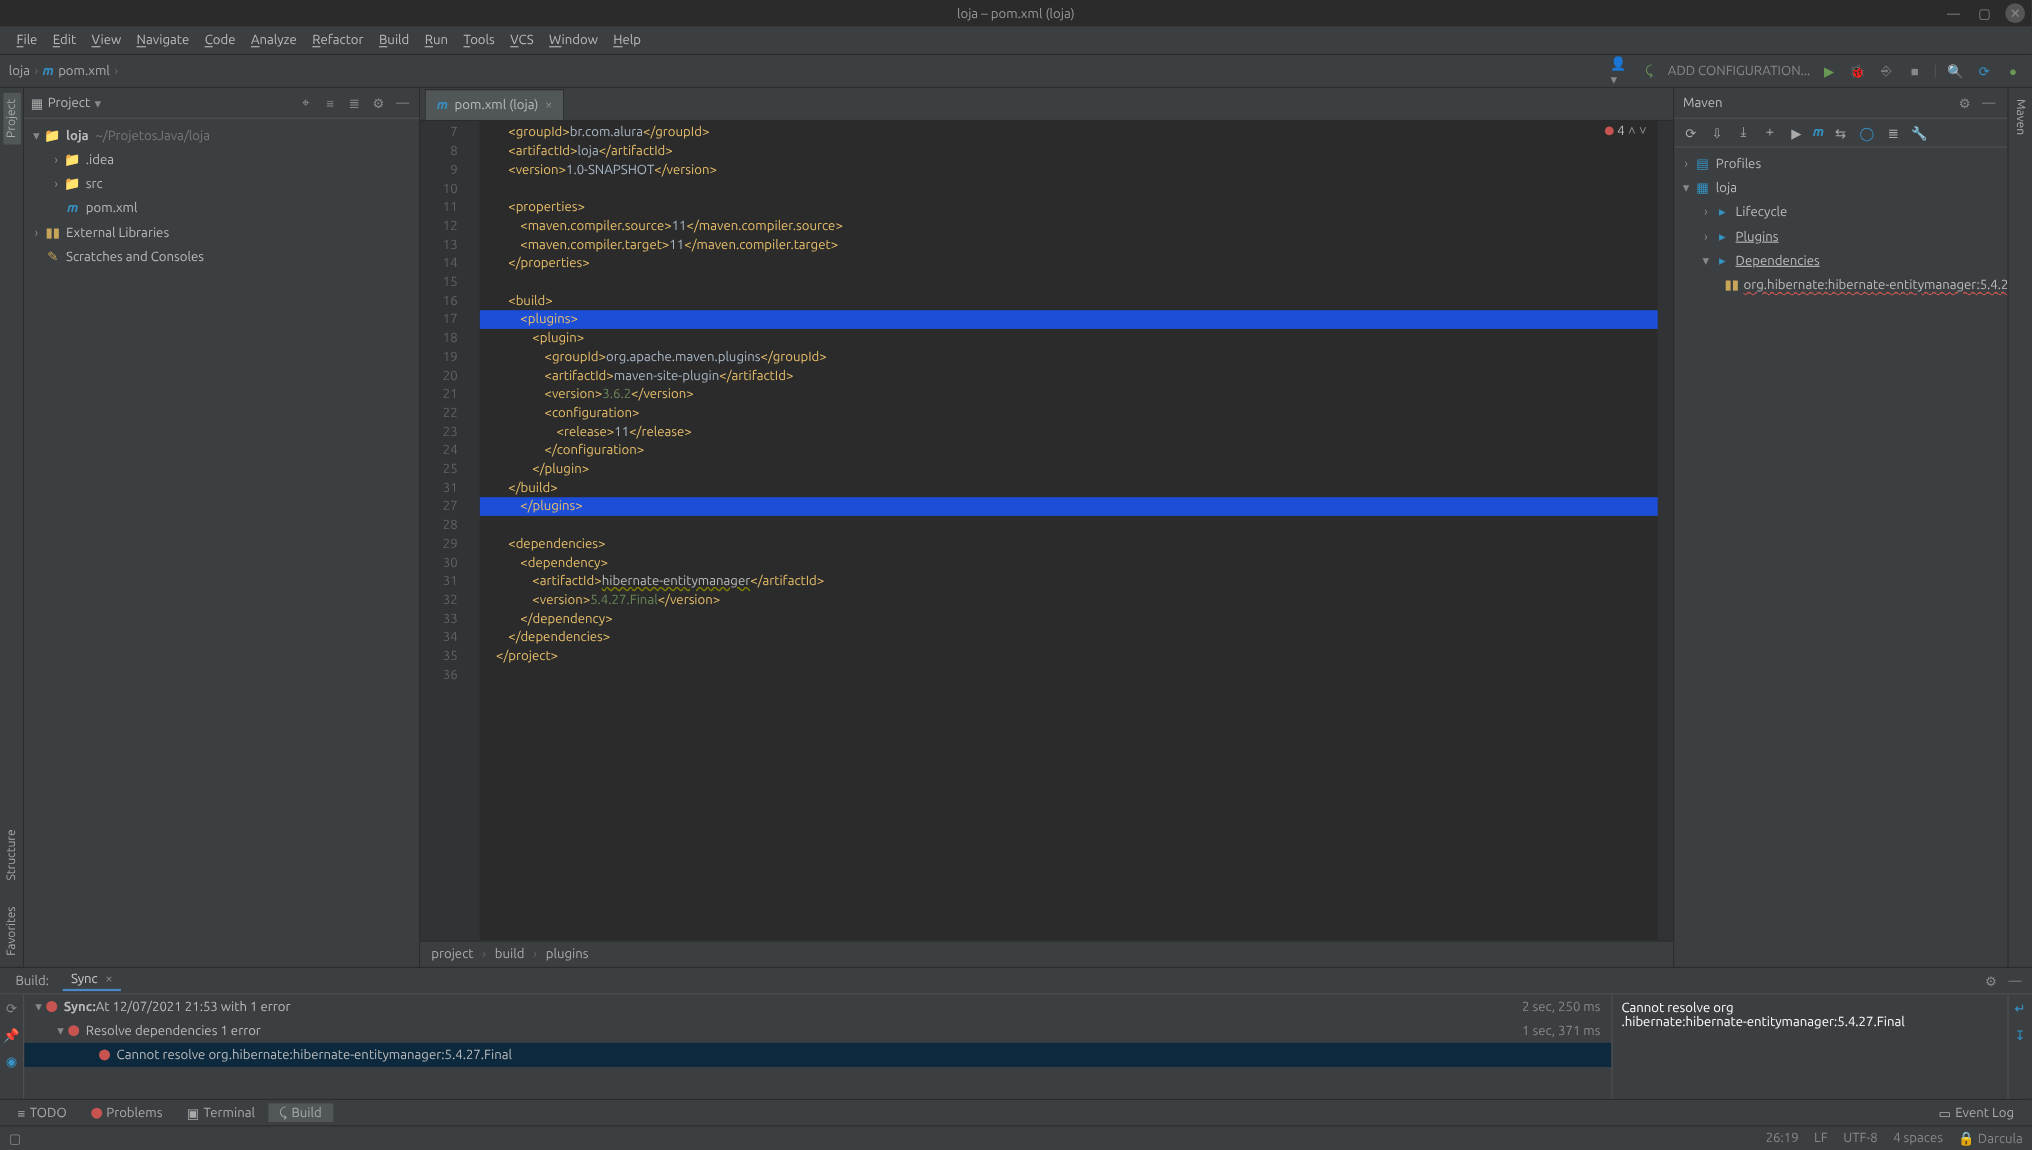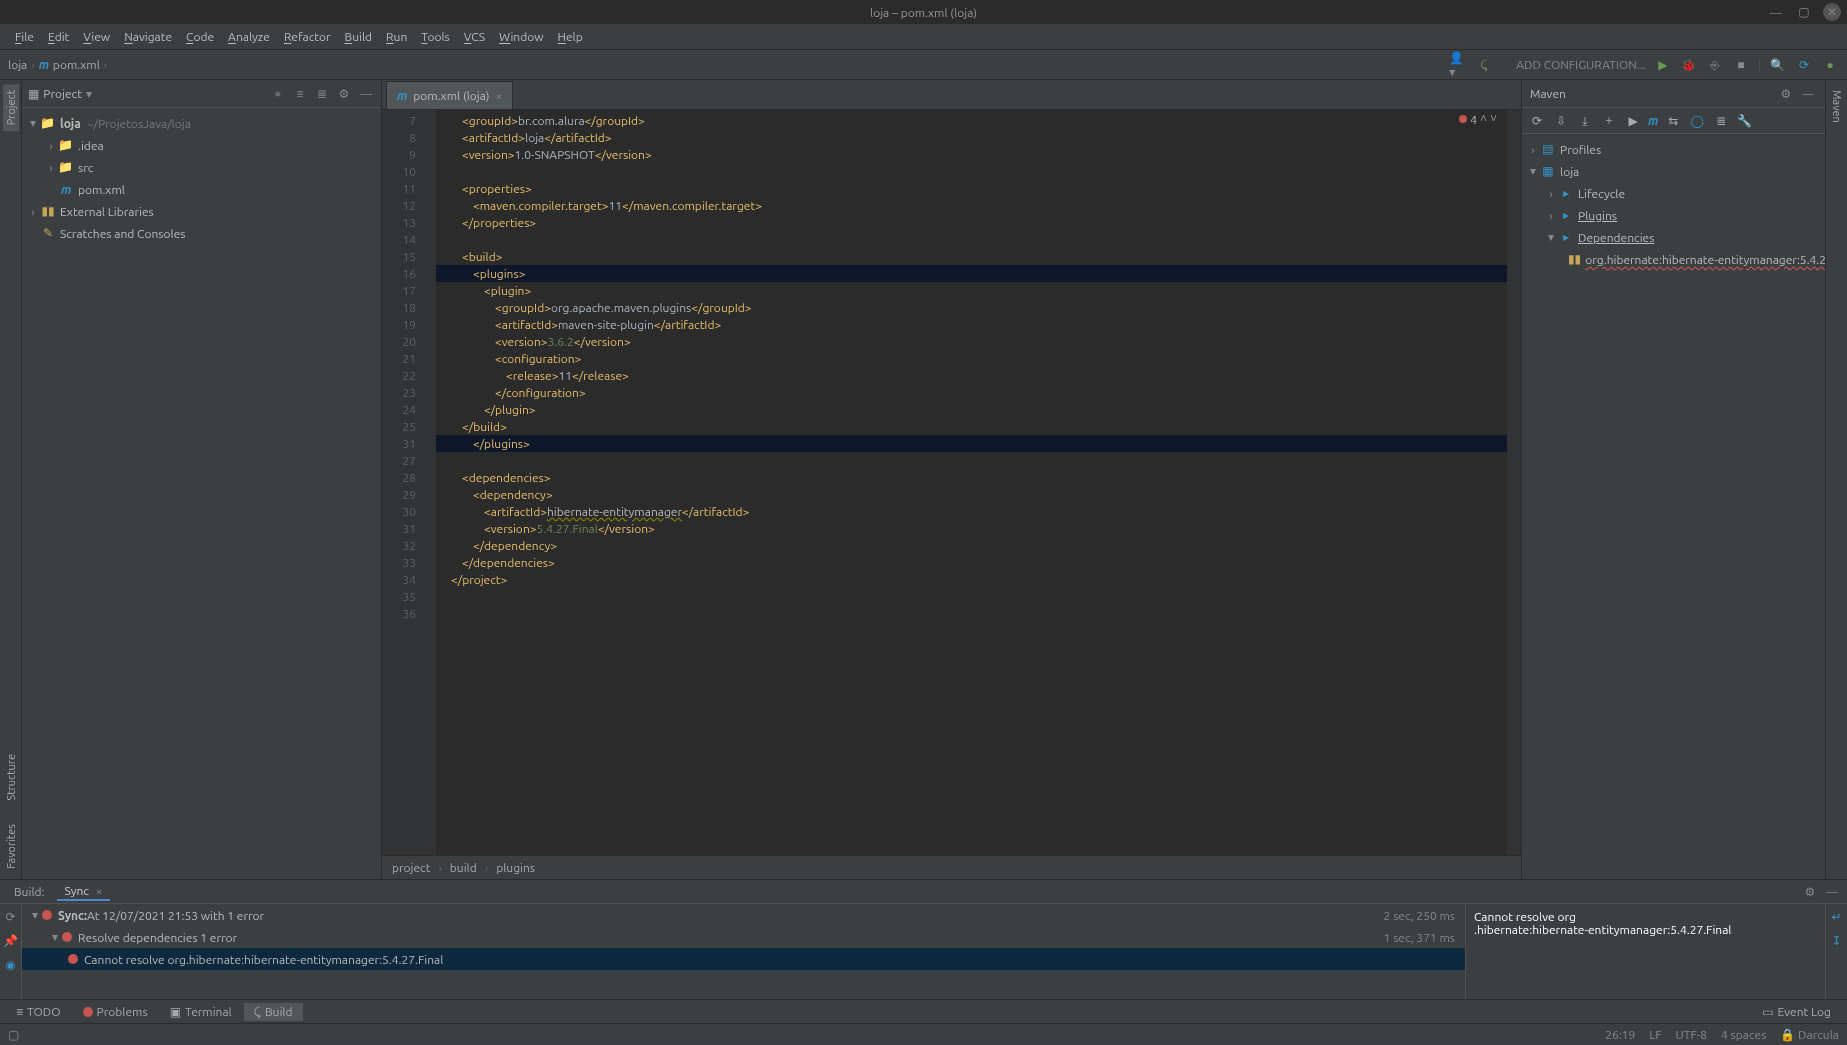--- a/index.html
+++ b/index.html
@@ -51,21 +51,21 @@
 .center { flex:1; display:flex; flex-direction:column; min-width:0; }
 .tabbar { height:30px; background:#3c3f41; display:flex; align-items:flex-end; border-bottom:1px solid #2b2b2b; padding-left:4px; }
 .tab { height:28px; background:#4e5254; border:1px solid #2b2b2b; border-bottom:none; padding:0 10px; display:flex; align-items:center; gap:6px; color:#bbb; cursor:pointer; }
 .tab.active { background:#515658; }
 .editor { flex:1; display:flex; background:#2b2b2b; overflow:hidden; position:relative; }
 .gutter { width:40px; background:#313335; color:#606366; text-align:right; padding:2px 6px 2px 0; }
 .gline { height:17px; line-height:17px; }
 .foldcol { width:14px; background:#313335; }
 .code { flex:1; padding:2px 0; overflow:auto; }
 .cline { height:17px; line-height:17px; white-space:pre; padding-left:4px; }
-.cline.hl { background:#0f172a; }
+.cline.hl { background:#1d4ed8; }
 .tag { color:#e8bf6a; }
 .txt { color:#a9b7c6; }
 .val { color:#6a8759; }
 .warn { color:#bbb; text-decoration:underline wavy #808000; }
 .rstrip { position:absolute; right:0; top:0; width:14px; height:100%; background:#313335; }
 .errbadge { position:absolute; top:2px; right:24px; color:#bbb; font-size:11px; display:flex; align-items:center; gap:3px; }
 .errbadge .dot { width:8px;height:8px;border-radius:4px;background:#c75450;display:inline-block; }
 
 .breadcrumb-editor { height:24px; background:#3c3f41; border-top:1px solid #2b2b2b; display:flex; align-items:center; padding:0 10px; gap:8px; color:#aaa; }
 
@@ -133,21 +133,21 @@
     <span>loja</span>
     <span class="sep">›</span>
     <span class="micon">m</span>
     <span>pom.xml</span>
     <span class="sep">›</span>
   </div>
   <div class="spacer"></div>
   <div class="rt">
     <span class="ricon">👤▾</span>
     <span class="ricon green">⤹</span>
-    <span style="color:#888;margin-left:15px;">ADD CONFIGURATION...</span>
+    <span style="color:#888;">ADD CONFIGURATION...</span>
     <span class="ricon green">▶</span>
     <span class="ricon">🐞</span>
     <span class="ricon">⎆</span>
     <span class="ricon">■</span>
     <span style="color:#555;">|</span>
     <span class="ricon">🔍</span>
     <span class="ricon blue">⟳</span>
     <span class="ricon" style="color:#6a9955;">●</span>
   </div>
 </div>
@@ -248,20 +248,21 @@
           <div class="gline">35</div>
           <div class="gline">36</div>
         </div>
       <div class="foldcol"></div>
       <div class="code" id="code">
           <div class="cline"><span class="tag">        &lt;groupId&gt;</span><span class="txt">br.com.alura</span><span class="tag">&lt;/groupId&gt;</span></div>
           <div class="cline"><span class="tag">        &lt;artifactId&gt;</span><span class="txt">loja</span><span class="tag">&lt;/artifactId&gt;</span></div>
           <div class="cline"><span class="tag">        &lt;version&gt;</span><span class="txt">1.0-SNAPSHOT</span><span class="tag">&lt;/version&gt;</span></div>
           <div class="cline"></div>
           <div class="cline"><span class="tag">        &lt;properties&gt;</span></div>
+          <div class="cline"><span class="tag">            &lt;maven.compiler.source&gt;</span><span class="txt">11</span><span class="tag">&lt;/maven.compiler.source&gt;</span></div>
           <div class="cline"><span class="tag">            &lt;maven.compiler.target&gt;</span><span class="txt">11</span><span class="tag">&lt;/maven.compiler.target&gt;</span></div>
           <div class="cline"><span class="tag">        &lt;/properties&gt;</span></div>
           <div class="cline"></div>
           <div class="cline"><span class="tag">        &lt;build&gt;</span></div>
           <div class="cline hl"><span>            </span><span class="tag hlsel">&lt;plugins&gt;</span></div>
           <div class="cline"><span class="tag">                &lt;plugin&gt;</span></div>
           <div class="cline"><span class="tag">                    &lt;groupId&gt;</span><span class="txt">org.apache.maven.plugins</span><span class="tag">&lt;/groupId&gt;</span></div>
           <div class="cline"><span class="tag">                    &lt;artifactId&gt;</span><span class="txt">maven-site-plugin</span><span class="tag">&lt;/artifactId&gt;</span></div>
           <div class="cline"><span class="tag">                    &lt;version&gt;</span><span class="val">3.6.2</span><span class="tag">&lt;/version&gt;</span></div>
           <div class="cline"><span class="tag">                    &lt;configuration&gt;</span></div>
@@ -367,21 +368,21 @@
   </div>
   <div class="buildbody">
     <div class="bleft">
       <span class="ricon">⟳</span>
       <span class="ricon">📌</span>
       <span class="ricon blue">◉</span>
     </div>
     <div class="bcenter" id="buildrows">
         <div class="brow" style="padding-left: 6px;"><span class="tarr">▾</span><span class="redcirc" style="margin-right:6px;"></span><b>Sync:</b> At 12/07/2021 21:53 with 1 error<span class="time">2 sec, 250 ms</span></div>
         <div class="brow" style="padding-left: 26px;"><span class="tarr">▾</span><span class="redcirc" style="margin-right:6px;"></span>Resolve dependencies  1 error<span class="time">1 sec, 371 ms</span></div>
-        <div class="brow sel" style="padding-left: 46px;"><span class="redcirc" style="margin-right:6px;"></span>Cannot resolve org.hibernate:hibernate-entitymanager:5.4.27.Final</div>
+        <div class="brow sel" style="padding-left: 68px;"><span class="redcirc" style="margin-right:6px;"></span>Cannot resolve org.hibernate:hibernate-entitymanager:5.4.27.Final</div>
       </div>
     <div class="bright mono">
       <div class="errtxt">Cannot resolve org</div>
       <div class="errtxt"> .hibernate:hibernate-entitymanager:5.4.27.Final</div>
     </div>
     <div style="width:22px;border-left:1px solid #515151;display:flex;flex-direction:column;align-items:center;padding-top:4px;gap:6px;">
       <span class="ricon blue">↵</span>
       <span class="ricon blue">↧</span>
     </div>
   </div>

